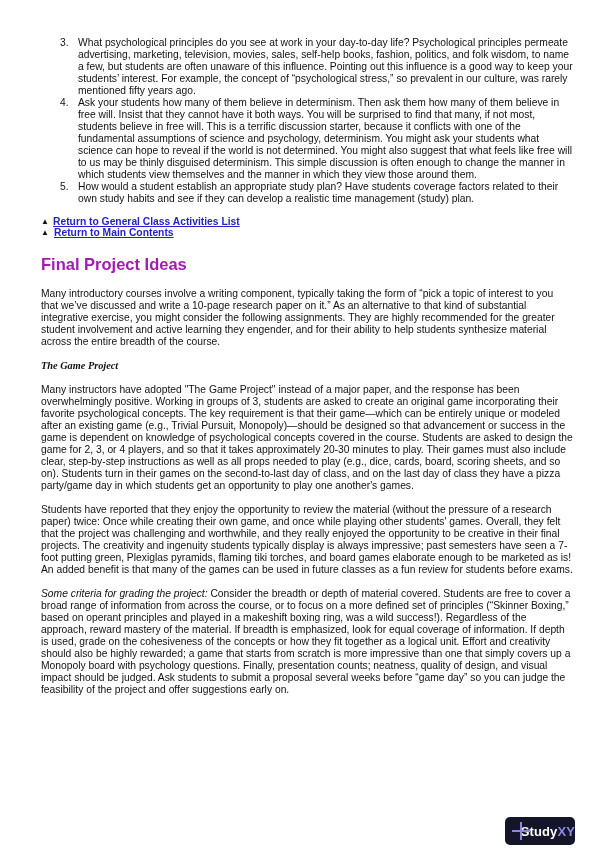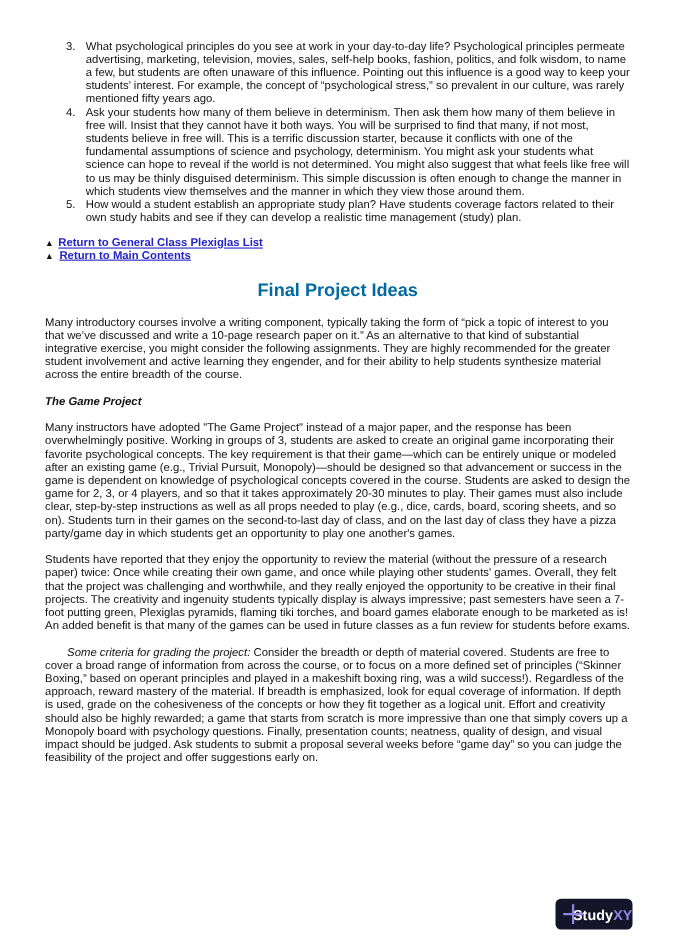--- a/index.html
+++ b/index.html
@@ -7,24 +7,24 @@
          font-family: "Liberation Sans", sans-serif; color: #111; }
   .page { position: absolute; left: 41px; top: 37px; width: 532px; font-size: 10.3px; line-height: 12px; }
   ol.items { list-style: none; margin: 0; padding: 0; }
   ol.items li { position: relative; padding-left: 37px; margin: 0; }
   ol.items li .num { position: absolute; left: 19px; top: 0; }
   .links { margin-top: 11px; }
   .link-row { display: flex; align-items: center; height: 11px; }
   .link-row .tri { font-size: 8px; width: 12px; color: #111; }
   .link-row a { color: #1a0dab; color: #2323c8; font-weight: bold; text-decoration: underline; cursor: pointer; }
   .link-row.second a { margin-left: 1px; }
-  h2 { font-size: 16.5px; font-weight: bold; margin: 16px 0 14px 0; line-height: 20px; color: #0369a1; text-align: center; }
+  h2 { font-size: 16.5px; font-weight: bold; margin: 16px 0 14px 0; line-height: 20px; color: #a21caf; }
   p { margin: 0 0 12px 0; }
-  .subhead { font-weight: bold; font-style: italic; margin: 0 0 12px 0; }
-  .crit-label { font-style: italic; margin-left: 20px; }
+  .subhead { font-weight: bold; font-style: italic; margin: 0 0 12px 0; font-family: Liberation Serif, serif; }
+  .crit-label { font-style: italic; }
   .badge { position: absolute; left: 505px; top: 817px; width: 70px; height: 28px; background: #15152a;
            border-radius: 5px; display: flex; align-items: center; cursor: pointer; }
   .badge .plus { width: 22px; height: 22px; position: relative; margin-left: 5px; }
   .badge .plus::before, .badge .plus::after { content: ""; position: absolute; background: #8f86e6; }
   .badge .plus::before { left: 10px; top: 2px; width: 2px; height: 18px; }
   .badge .plus::after { left: 2px; top: 10px; width: 18px; height: 2px; }
   .badge .brand { font-weight: bold; font-size: 13px; margin-left: 4px; letter-spacing: 0.1px; }
   .badge .brand .study { color: #ffffff; }
   .badge .brand .xy { color: #8f86e6; }
 </style>
@@ -43,21 +43,21 @@
     </li>
     <li>
       <span class="num">5.</span>
       <span>How would a student establish an appropriate study plan?  Have students coverage factors related to their own study habits and see if they can develop a realistic time management (study) plan.</span>
     </li>
   </ol>
 
   <div class="links">
     <div class="link-row">
       <span class="tri">▲</span>
-      <a>Return to General Class Plexiglas List</a>
+      <a>Return to General Class Activities List</a>
     </div>
     <div class="link-row second">
       <span class="tri">▲</span>
       <a>Return to Main Contents</a>
     </div>
   </div>
 
   <h2>Final Project Ideas</h2>
 
   <p>Many introductory courses involve a writing component, typically taking the form of “pick a topic of interest to you that we’ve discussed and write a 10-page research paper on it.” As an alternative to that kind of substantial integrative exercise, you might consider the following assignments. They are highly recommended for the greater student involvement and active learning they engender, and for their ability to help students synthesize material across the entire breadth of the course.</p>

